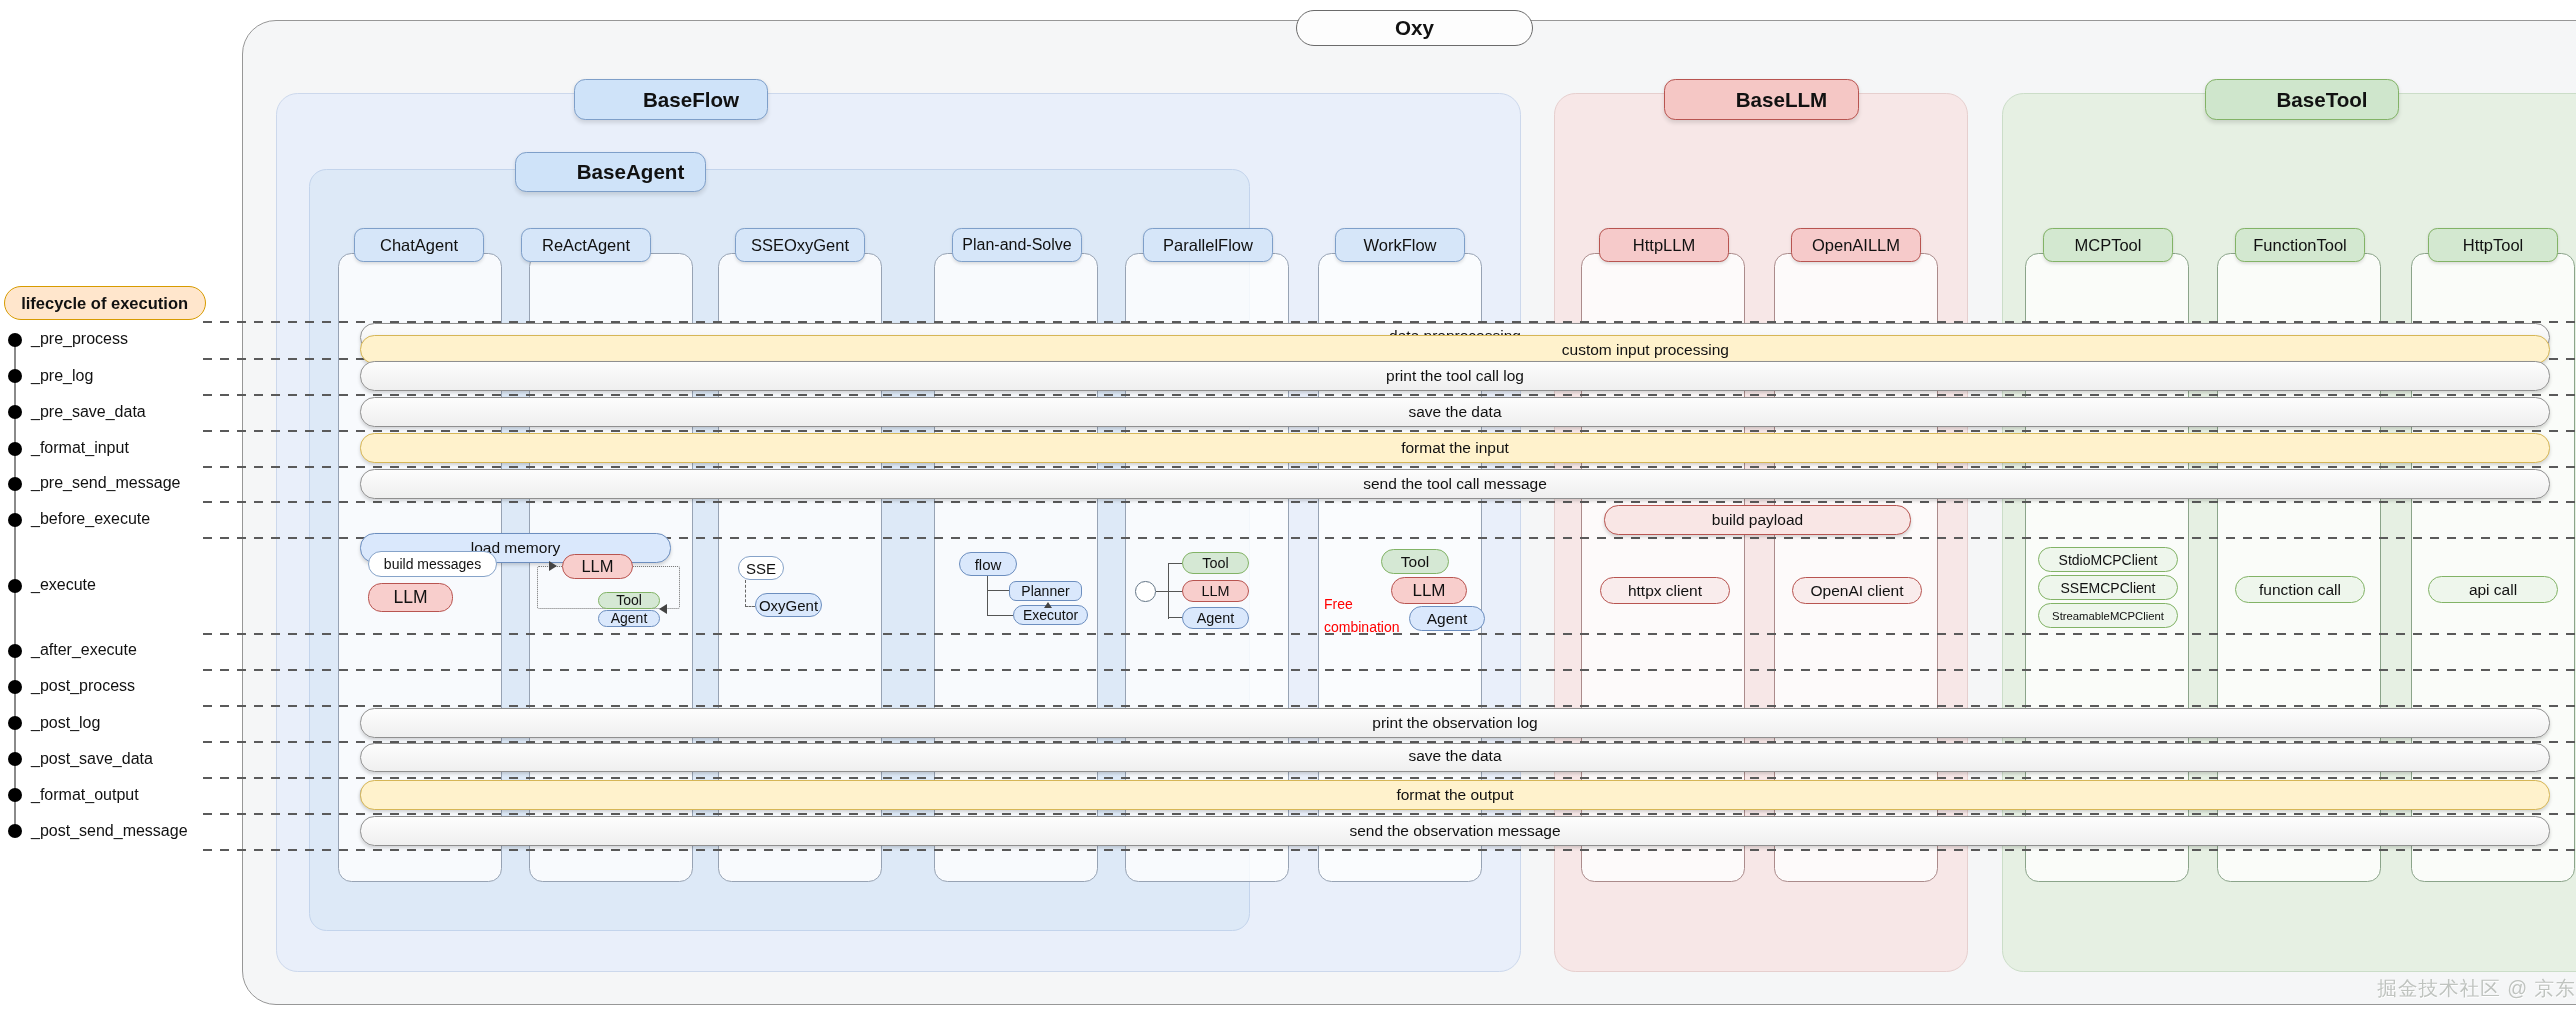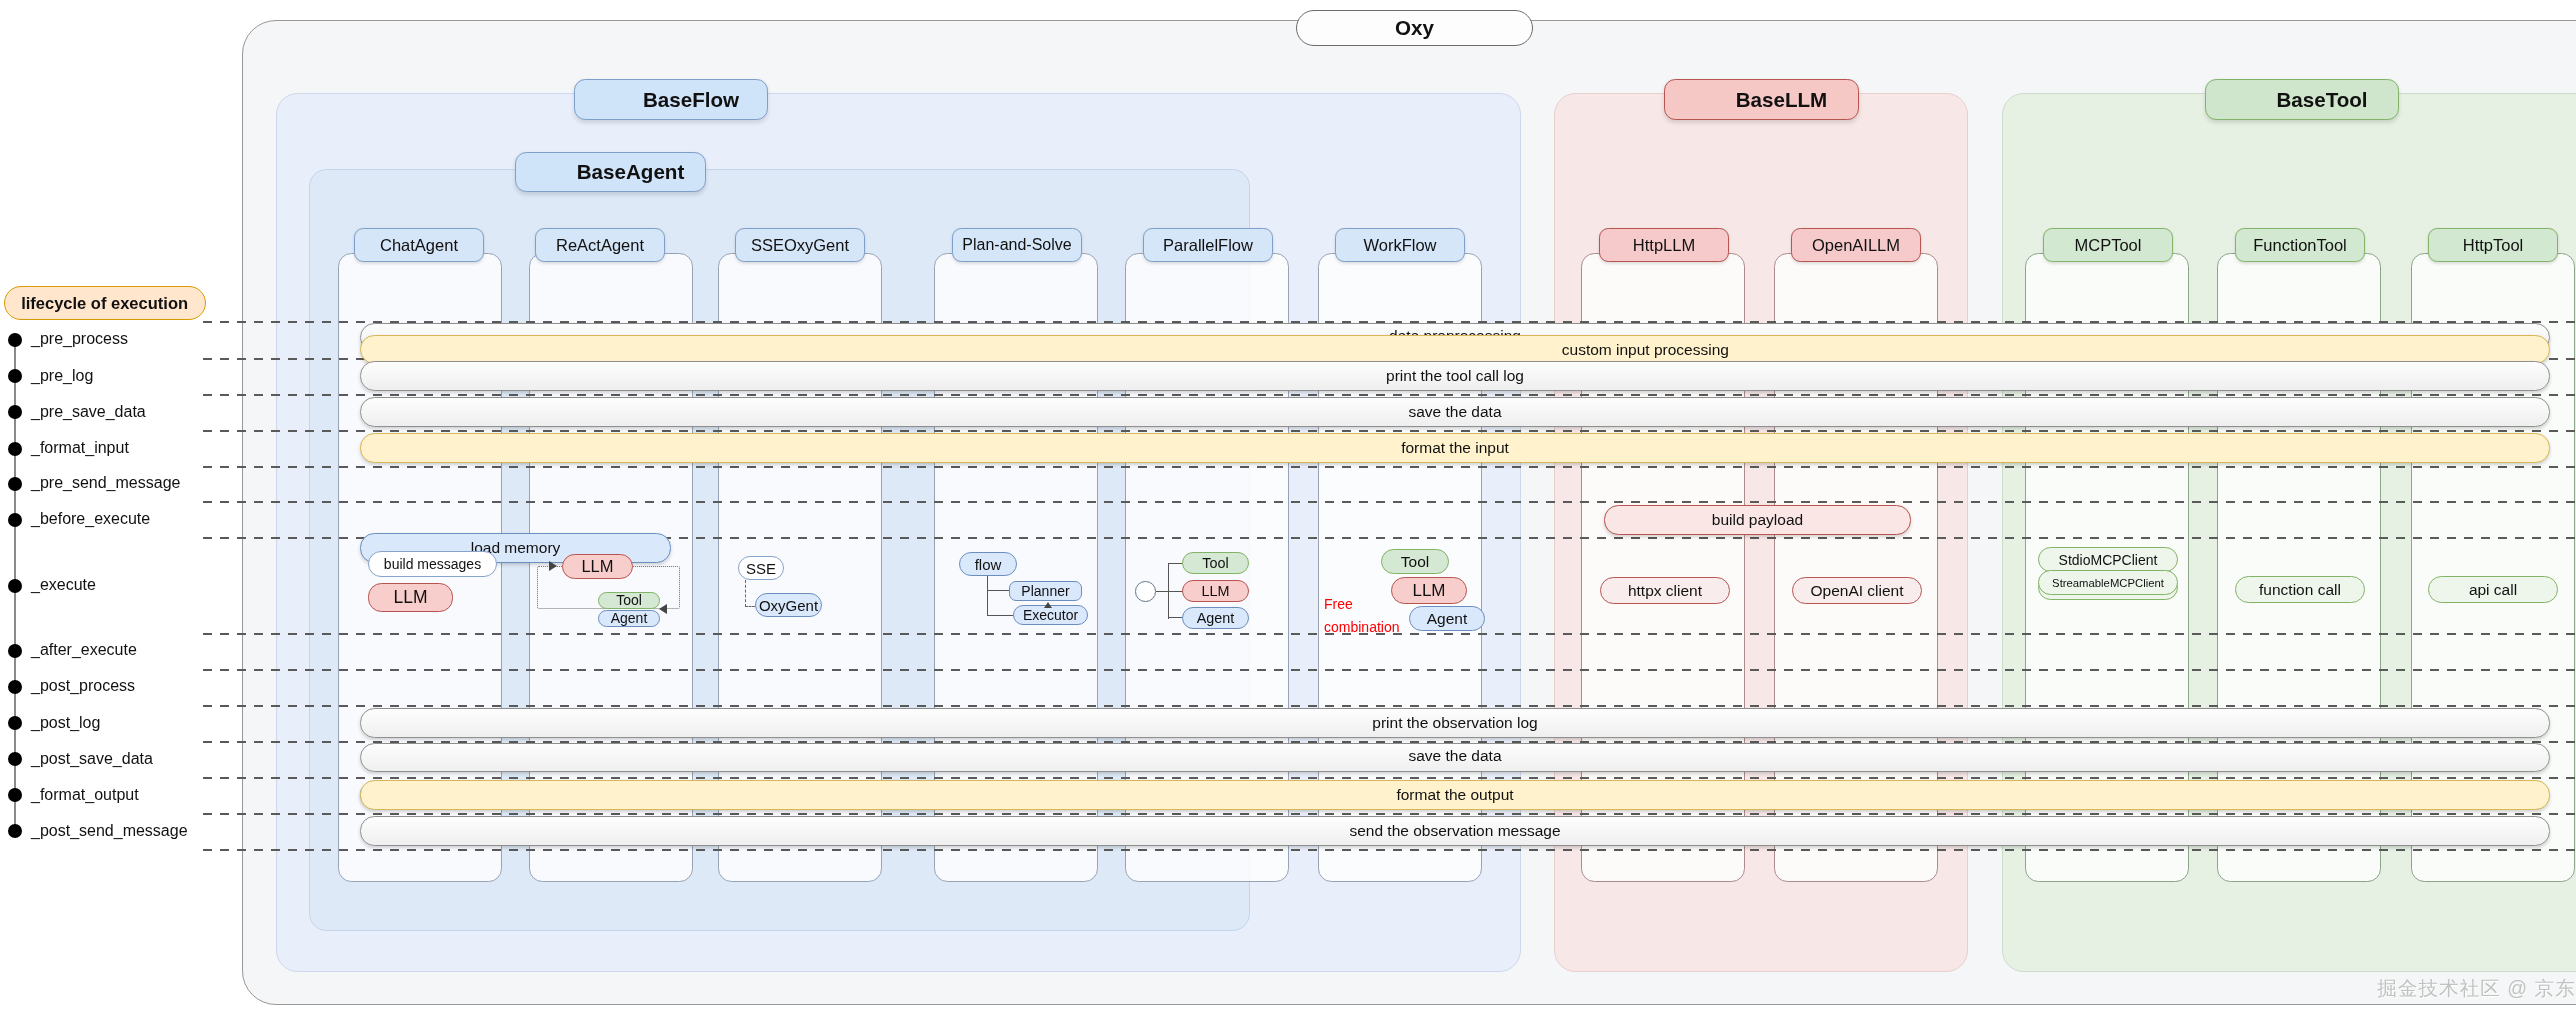--- a/index.html
+++ b/index.html
@@ -112,21 +112,21 @@
   <div class="abs col cb" style="left:934px;"></div>
   <div class="abs col cb" style="left:1125px;"></div>
   <div class="abs col cb" style="left:1318px;"></div>
   <div class="abs col cr" style="left:1581px;"></div>
   <div class="abs col cr" style="left:1774px;"></div>
   <div class="abs col cg" style="left:2025px;"></div>
   <div class="abs col cg" style="left:2217px;"></div>
   <div class="abs col cg" style="left:2411px;"></div>
 
   <div class="abs chead blue" style="left:354px;">ChatAgent</div>
-  <div class="abs chead blue" style="left:535px;">ReActAgent</div>
+  <div class="abs chead blue" style="left:521px;">ReActAgent</div>
   <div class="abs chead blue" style="left:735px;">SSEOxyGent</div>
   <div class="abs chead blue small" style="left:952px;">Plan-and-Solve</div>
   <div class="abs chead blue" style="left:1143px;">ParallelFlow</div>
   <div class="abs chead blue" style="left:1335px;">WorkFlow</div>
   <div class="abs chead red" style="left:1599px;">HttpLLM</div>
   <div class="abs chead red" style="left:1791px;">OpenAILLM</div>
   <div class="abs chead green" style="left:2043px;">MCPTool</div>
   <div class="abs chead green" style="left:2235px;">FunctionTool</div>
   <div class="abs chead green" style="left:2428px;">HttpTool</div>
 
@@ -147,20 +147,21 @@
 
   <div class="abs band white" style="top:323px;height:29px;">
     <span class="toplabel">data preprocessing</span>
   </div>
   <div class="abs band yellow" style="top:335px;height:29px;">
     <span class="offlabel">custom input processing</span>
   </div>
   <div class="abs band white" style="top:361px;height:30px;">print the tool call log</div>
   <div class="abs band white" style="top:397px;height:30px;">save the data</div>
   <div class="abs band yellow" style="top:433px;height:30px;">format the input</div>
+  <div class="abs band white" style="top:469px;height:30px;">send the tool call message</div>
 
   <div class="abs band blue" style="top:504px;height:30px;width:311px;">load memory</div>
   <div class="abs band pink" style="left:1604px;top:505px;height:30px;width:307px;">build payload</div>
 
   <div class="abs band white" style="top:708px;height:30px;">print the observation log</div>
   <div class="abs band white" style="top:743px;height:29px;">
     <span class="toplabel">save the data</span>
   </div>
   <div class="abs band blue" style="top:755px;height:20px;width:311px;">save memory</div>
   <div class="abs band yellow" style="top:780px;height:30px;">format the output</div>
@@ -204,21 +205,21 @@
   </div>
   <div class="abs pill green" style="left:1381px;top:549px;width:68px;height:25px;font-size:15.5px;">Tool</div>
   <div class="abs pill red" style="left:1391px;top:577px;width:76px;height:27px;font-size:17px;">LLM</div>
   <div class="abs pill blue" style="left:1409px;top:606px;width:76px;height:25px;font-size:15.5px;">Agent</div>
 
   <div class="abs pill pinklite" style="left:1600px;top:577px;width:130px;height:27px;font-size:15.5px;">httpx client</div>
   <div class="abs pill pinklite" style="left:1792px;top:577px;width:130px;height:27px;font-size:15.5px;">OpenAI client</div>
 
   <div class="abs pill greenlite" style="left:2038px;top:547px;width:140px;height:25px;font-size:14px;">StdioMCPClient</div>
   <div class="abs pill greenlite" style="left:2038px;top:575px;width:140px;height:25px;font-size:14px;">SSEMCPClient</div>
-  <div class="abs pill greenlite" style="left:2038px;top:570px;width:140px;height:25px;font-size:11.3px;">StreamableMCPClient</div>
+  <div class="abs pill greenlite" style="left:2038px;top:603px;width:140px;height:25px;font-size:11.3px;">StreamableMCPClient</div>
 
   <div class="abs pill greenlite" style="left:2235px;top:576px;width:130px;height:27px;font-size:15.5px;">function call</div>
   <div class="abs pill greenlite" style="left:2428px;top:576px;width:130px;height:27px;font-size:15.5px;">api call</div>
 
   <div class="abs lc-pill">lifecycle of execution</div>
   <div class="abs lc-line"></div>
 
   <div class="abs lc-dot" style="top:333px;"></div>
   <div class="abs lc-label" style="top:329px;">_pre_process</div>
   <div class="abs lc-dot" style="top:369px;"></div>

